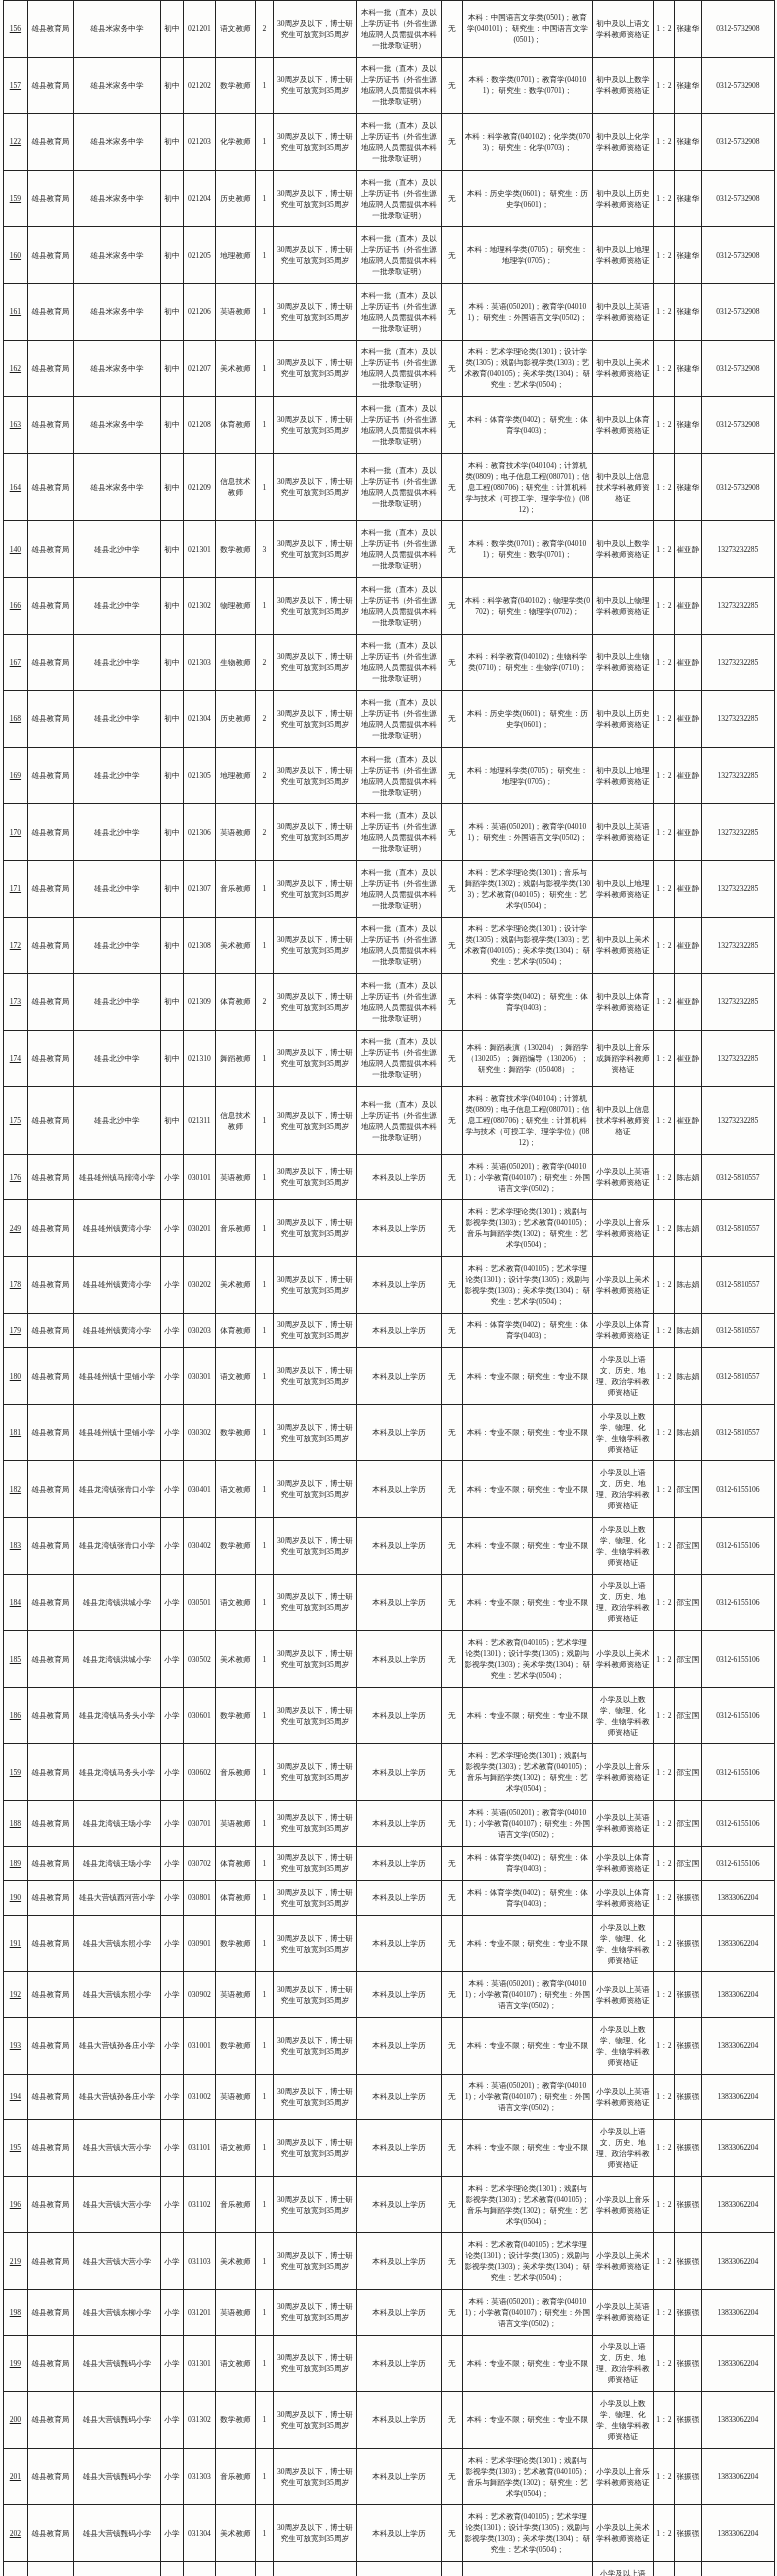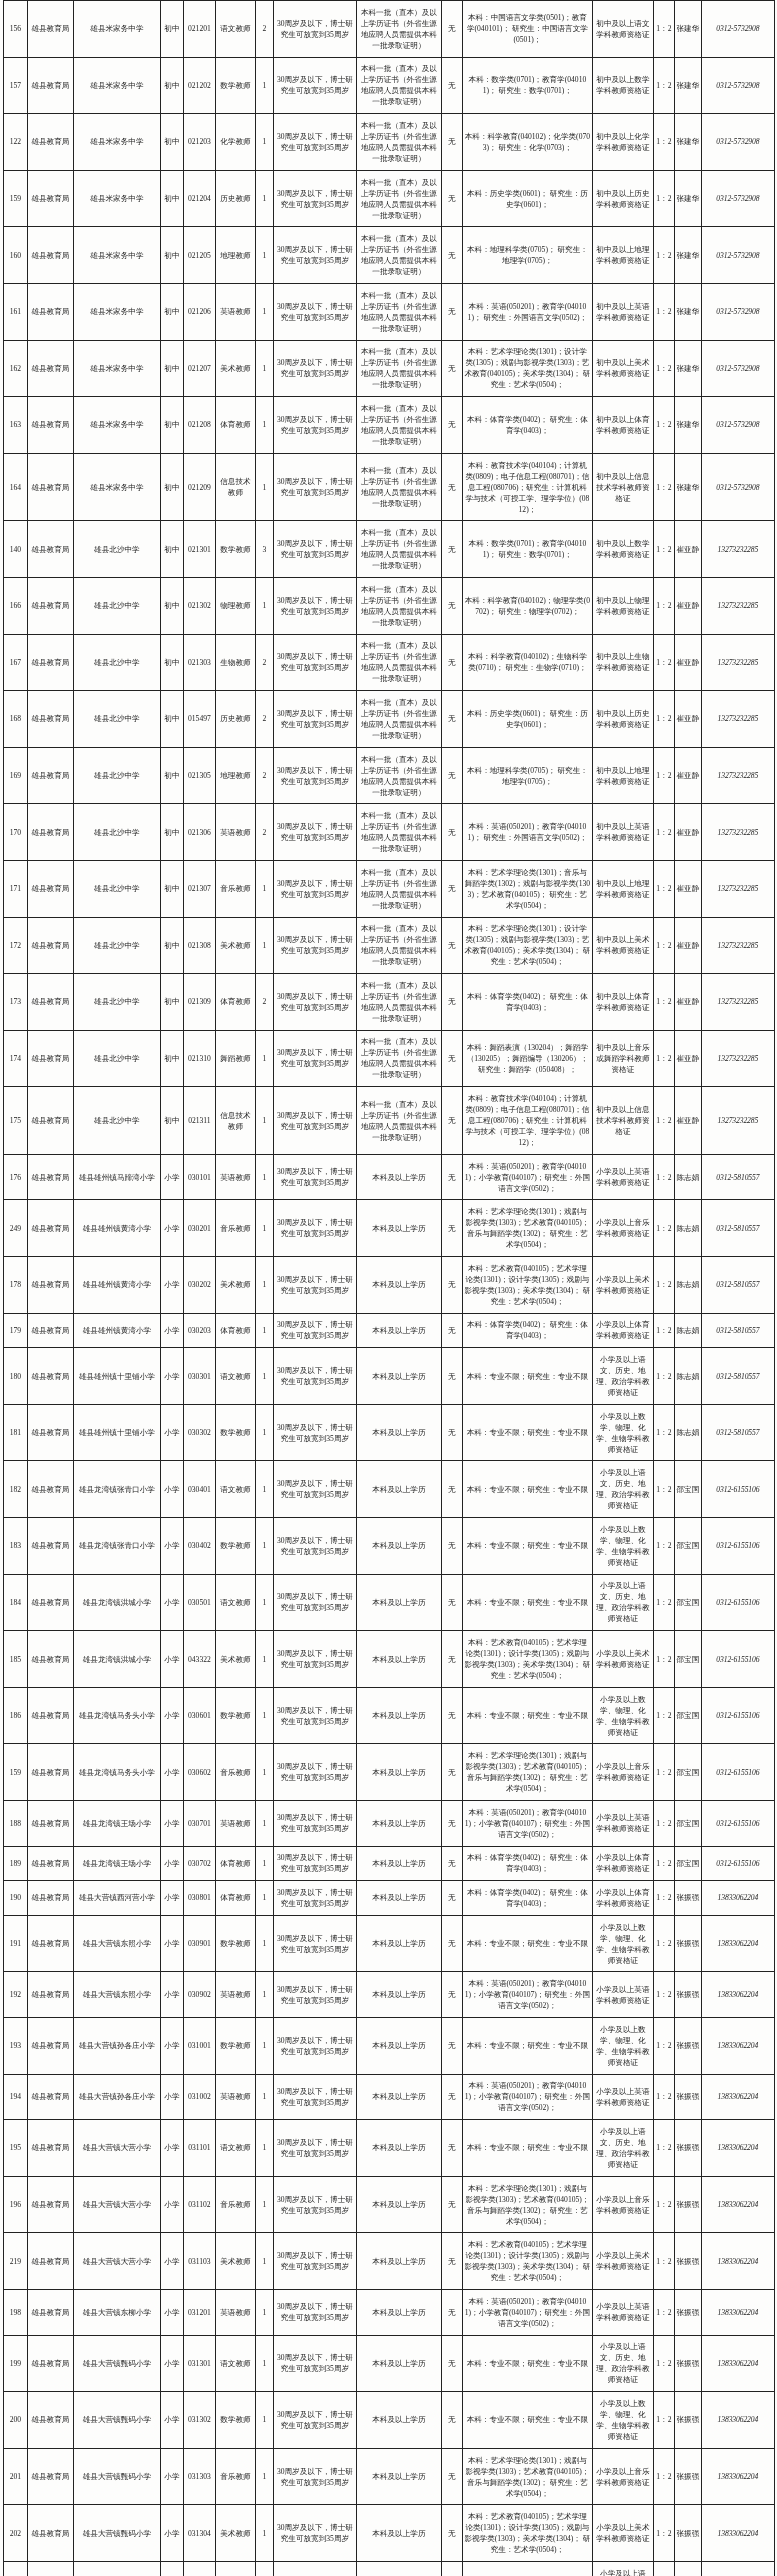--- a/index.html
+++ b/index.html
@@ -3,23 +3,23 @@
 <meta charset="utf-8">
 <style>
   html,body{margin:0;padding:0;background:#f7f7f5;}
   body{font-family:"Liberation Serif","DejaVu Serif",serif;color:#1c1c1c;}
   .sheet{width:778px;background:#fcfcfb;margin:0 auto;}
   table.recruit{border-collapse:collapse;table-layout:fixed;width:772px;margin:0 2.9px;
     border:1.4px solid #1a1a1a;}
   table.recruit td{border:1.1px solid #222;text-align:center;vertical-align:middle;
     font-size:7.6px;line-height:1.45;padding:5.8px 1.4px;word-break:break-all;
     background:#fdfdfc;}
-  td.c-seq{font-size:7.2px;}
+  td.c-seq{font-size:7.2px;text-decoration:underline;}
   td.c-major{padding:4.3px 2.9px;font-family:Liberation Serif, serif;}
-  td.c-phone{font-size:7.2px;letter-spacing:-0.1px;font-style:italic;}
+  td.c-phone{font-size:7.2px;letter-spacing:-0.1px;}
 </style>
 </head>
 <body>
 
 <div class="sheet">
   <table class="recruit">
     <colgroup>
       <col style="width:24px">
         <col style="width:46px">
         <col style="width:87px">
@@ -239,21 +239,21 @@
           <td class="c-certificate">初中及以上生物学科教师资格证</td>
           <td class="c-ratio">1：2</td>
           <td class="c-contact">崔亚静</td>
           <td class="c-phone">13273232285</td>
         </tr>
         <tr>
           <td class="c-seq">168</td>
           <td class="c-bureau">雄县教育局</td>
           <td class="c-school">雄县北沙中学</td>
           <td class="c-stage">初中</td>
-          <td class="c-code">015497</td>
+          <td class="c-code">021304</td>
           <td class="c-position">历史教师</td>
           <td class="c-count">2</td>
           <td class="c-age">30周岁及以下，博士研究生可放宽到35周岁</td>
           <td class="c-education">本科一批（直本）及以上学历证书（外省生源地应聘人员需提供本科一批录取证明）</td>
           <td class="c-other">无</td>
           <td class="c-major">本科：历史学类(0601)； 研究生：历史学(0601)；</td>
           <td class="c-certificate">初中及以上历史学科教师资格证</td>
           <td class="c-ratio">1：2</td>
           <td class="c-contact">崔亚静</td>
           <td class="c-phone">13273232285</td>
@@ -528,21 +528,21 @@
           <td class="c-certificate">小学及以上语文、历史、地理、政治学科教师资格证</td>
           <td class="c-ratio">1：2</td>
           <td class="c-contact">邵宝国</td>
           <td class="c-phone">0312-6155106</td>
         </tr>
         <tr>
           <td class="c-seq">185</td>
           <td class="c-bureau">雄县教育局</td>
           <td class="c-school">雄县龙湾镇洪城小学</td>
           <td class="c-stage">小学</td>
-          <td class="c-code">043322</td>
+          <td class="c-code">030502</td>
           <td class="c-position">美术教师</td>
           <td class="c-count">1</td>
           <td class="c-age">30周岁及以下，博士研究生可放宽到35周岁</td>
           <td class="c-education">本科及以上学历</td>
           <td class="c-other">无</td>
           <td class="c-major">本科：艺术教育(040105)；艺术学理论类(1301)；设计学类(1305)；戏剧与影视学类(1303)；美术学类(1304)； 研究生：艺术学(0504)；</td>
           <td class="c-certificate">小学及以上美术学科教师资格证</td>
           <td class="c-ratio">1：2</td>
           <td class="c-contact">邵宝国</td>
           <td class="c-phone">0312-6155106</td>

